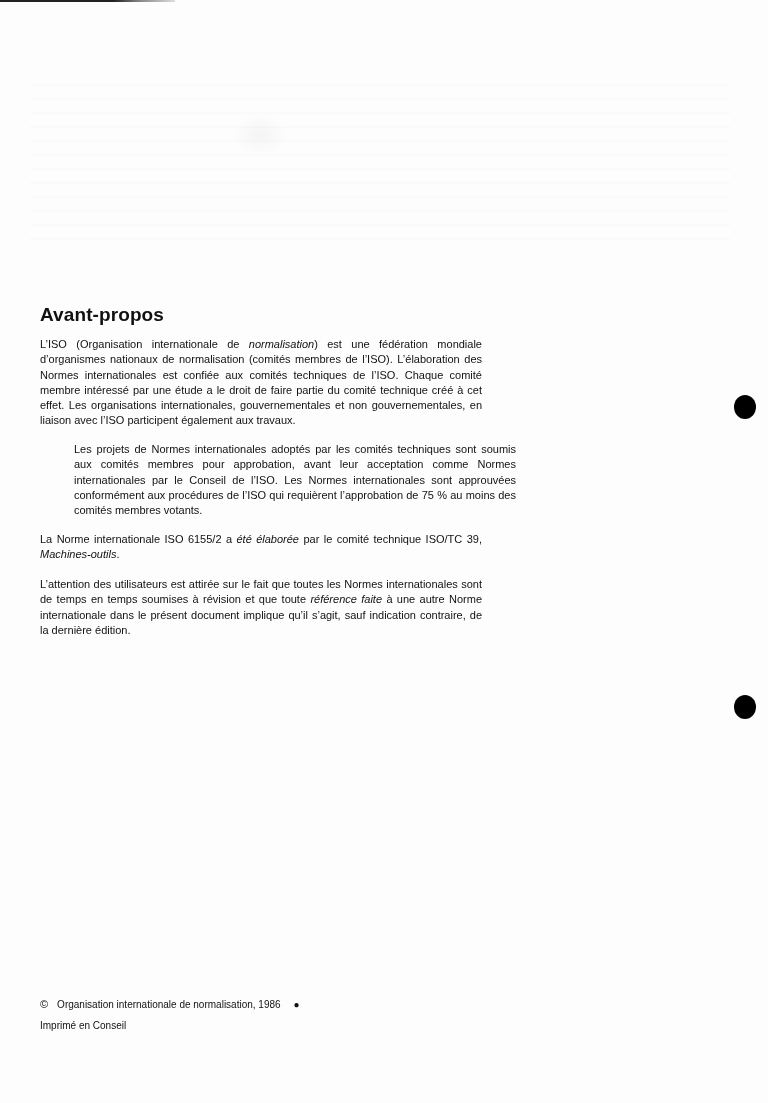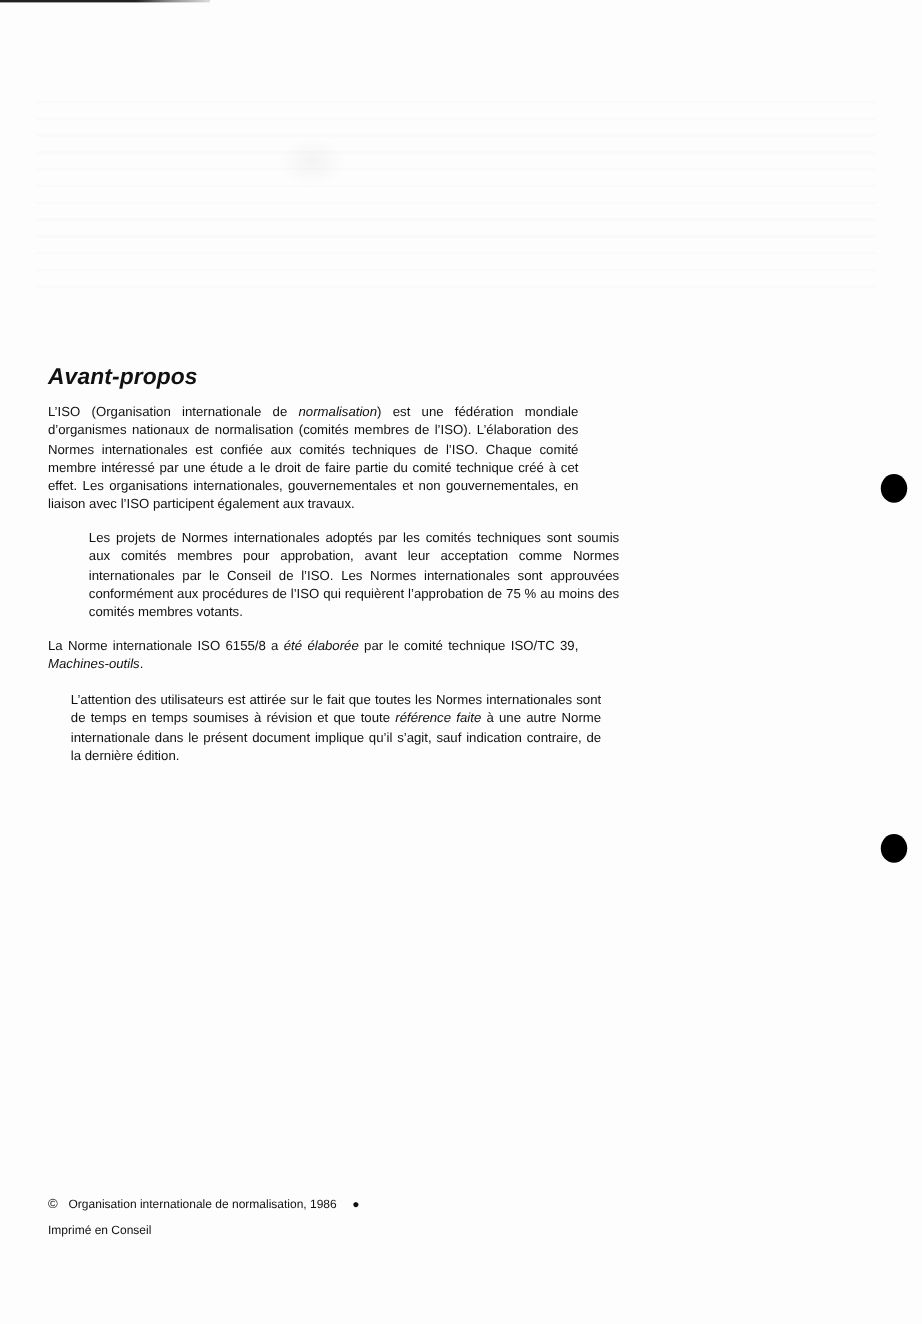--- a/index.html
+++ b/index.html
@@ -13,30 +13,30 @@
     background: linear-gradient(90deg, #222 0%, #222 65%, #888 80%, #ddd 100%);
   }
   .ghost {
     position: absolute; left: 30px; top: 80px; width: 700px; height: 160px;
     background:
       radial-gradient(ellipse 40px 30px at 230px 55px, rgba(0,0,0,0.035), transparent 70%),
       repeating-linear-gradient(0deg, rgba(0,0,0,0.012) 0 2px, transparent 2px 14px);
   }
   .title {
     position: absolute; left: 40px; top: 304px; margin: 0;
-    font-size: 19px; font-weight: bold; letter-spacing: 0.1px; font-style: italic;
+    font-size: 19px; font-weight: bold; letter-spacing: 0.1px;
   }
   .para {
     position: absolute; left: 40px; width: 442px; margin: 0;
     font-size: 11px; line-height: 15.3px; text-align: justify;
   }
   .p1 { top: 337px; }
   .p2 { top: 442px; margin-left: 34px; }
   .p3 { top: 532px; }
-  .p4 { top: 577px; margin-left: 19px; }
+  .p4 { top: 577px; }
   .para i { font-style: italic; }
   .dot {
     position: absolute; width: 22px; height: 24px; border-radius: 50%;
     background: #000;
   }
   .dot1 { left: 734px; top: 395px; }
   .dot2 { left: 734px; top: 695px; }
   .footer {
     position: absolute; left: 40px; top: 998px; font-size: 10px;
     display: flex; align-items: center; gap: 9px;
@@ -51,21 +51,21 @@
 </head>
 <body>
 
 <div class="top-rule"></div>
 <div class="ghost"></div>
 
 <h1 class="title">Avant-propos</h1>
 
 <p class="para p1"><span>L’ISO (Organisation internationale de </span><i>normalisation</i><span>) est une fédération mondiale d’organismes nationaux de normalisation (comités membres de l’ISO). L’élaboration des Normes internationales est confiée aux comités techniques de l’ISO. Chaque comité membre intéressé par une étude a le droit de faire partie du comité technique créé à cet effet. Les organisations internationales, gouvernementales et non gouvernementales, en liaison avec l’ISO participent également aux travaux.</span></p>
 <p class="para p2"><span>Les projets de Normes internationales adoptés par les comités techniques sont soumis aux comités membres pour approbation, avant leur acceptation comme Normes internationales par le Conseil de l’ISO. Les Normes internationales sont approuvées conformément aux procédures de l’ISO qui requièrent l’approbation de 75 % au moins des comités membres votants.</span></p>
-<p class="para p3"><span>La Norme internationale ISO 6155/8 a </span><i>été élaborée</i><span> par le comité technique ISO/TC 39, </span><i>Machines-outils</i><span>.</span></p>
+<p class="para p3"><span>La Norme internationale ISO 6155/2 a </span><i>été élaborée</i><span> par le comité technique ISO/TC 39, </span><i>Machines-outils</i><span>.</span></p>
 <p class="para p4"><span>L’attention des utilisateurs est attirée sur le fait que toutes les Normes internationales sont de temps en temps soumises à révision et que toute </span><i>référence faite</i><span> à une autre Norme internationale dans le présent document implique qu’il s’agit, sauf indication contraire, de la dernière édition.</span></p>
 
 <div class="dot dot1"></div>
 <div class="dot dot2"></div>
 
 <div class="footer">
   <span class="copy">©</span>
   <span class="org">Organisation internationale de normalisation, 1986</span>
   <span class="bullet">●</span>
 </div>

